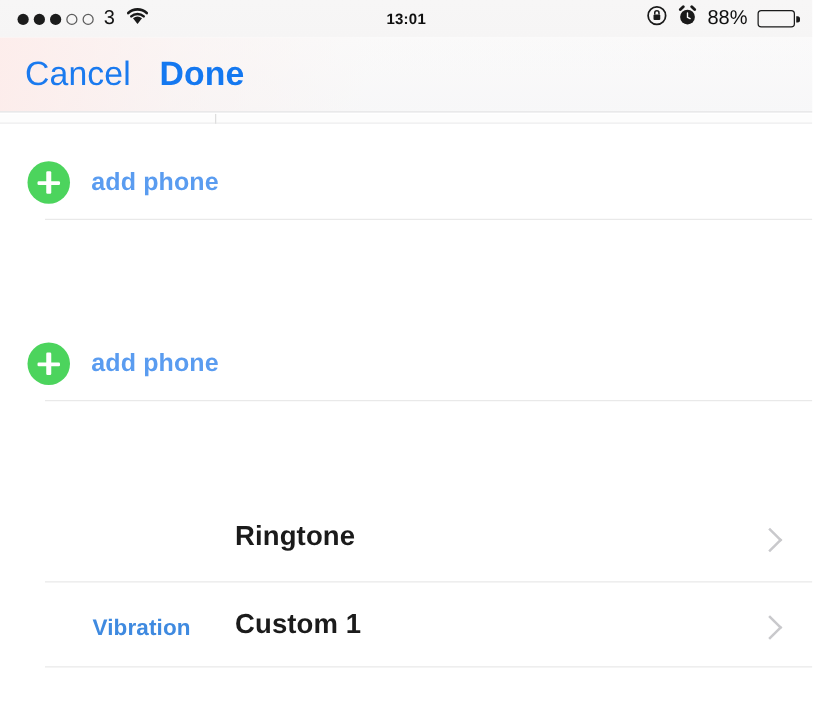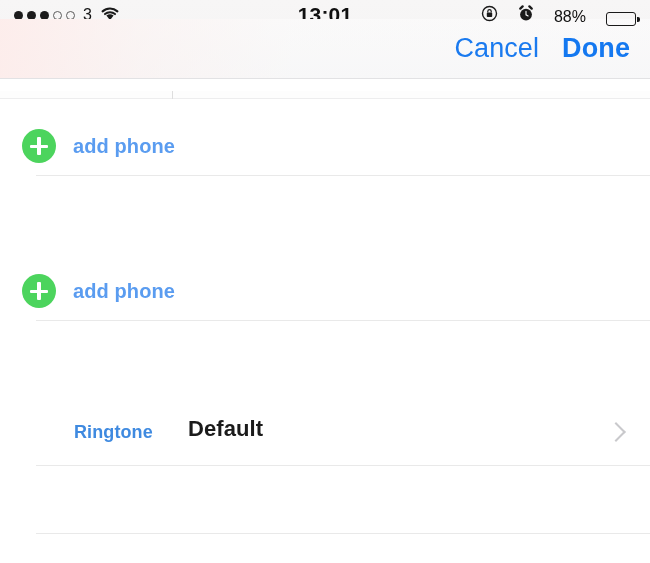--- a/index.html
+++ b/index.html
@@ -59,30 +59,30 @@
     font-weight: 400;
     letter-spacing: 0px;
     margin-left: 2px;
   }
   .wifi-icon { margin-left: 2px; display: block; }
 
   .status-center {
     position: absolute;
     left: 0; right: 0;
     text-align: center;
-    font-size: 21px;
+    font-size: 12px;
     font-weight: bold;
     color: #101010;
     letter-spacing: 0.2px;
   }
   .status-right {
     margin-left: auto;
     display: flex;
-    align-items: flex-end;
-    gap: 20px;
+    align-items: center;
+    gap: 8px;
     position: relative;
     z-index: 2;
   }
   .battery-pct {
     font-size: 16px;
     color: #101010;
     font-weight: 400;
   }
   .battery {
     position: relative;
@@ -105,29 +105,29 @@
   }
   .battery-fill {
     height: 100%;
     background: #1a1a1a;
     border-radius: 1px;
   }
 
   
   .nav-bar {
     position: absolute;
-    left: 0; top: 19px;
+    left: 0; top: 30px;
     width: 650px;
     height: 60px;
     background:
       linear-gradient(to right, rgba(253,235,233,0.85) 0%, rgba(250,241,240,0.6) 22%, rgba(248,248,248,0.35) 45%, rgba(248,248,249,0.25) 100%),
       linear-gradient(to bottom, #fbfafa 0%, #f7f7f8 100%);
     display: flex;
     align-items: center;
-    justify-content: flex-end;
+    justify-content: flex-start;
     box-sizing: border-box;
     padding: 0 20px;
     border-bottom: 1px solid #e2e2e4;
   }
   .nav-btn {
     font-size: 27px;
     color: #1a7aef;
     letter-spacing: 0.1px;
     line-height: 1;
     background: none;
@@ -305,22 +305,26 @@
     </div>
     <div class="sep" style="top:84px;"></div>
 
     <div class="row add-row" style="top:180px;height:40px;">
       <span class="plus-circle" style="top:3px;"></span>
       <span class="add-label" style="top:9px;">add phone</span>
     </div>
     <div class="sep" style="top:229px;"></div>
 
     <div class="row" style="top:318px;height:55px;">
-      <span class="field-label" style="top:13px;">Ringtone</span>
-      <span class="field-value" style="top:7px;">Default</span>
+      <span class="field-value" style="top:7px;">Ringtone</span>
       <span class="chevron" style="top:16px;"></span>
     </div>
     <div class="sep" style="top:374px;"></div>
 
+    <div class="row" style="top:388px;height:55px;">
+      <span class="field-label" style="top:13px;">Vibration</span>
+      <span class="field-value" style="top:7px;">Custom 1</span>
+      <span class="chevron" style="top:16px;"></span>
+    </div>
     <div class="sep" style="top:442px;"></div>
 
   </div>
 </div>
 
 </body></html>

